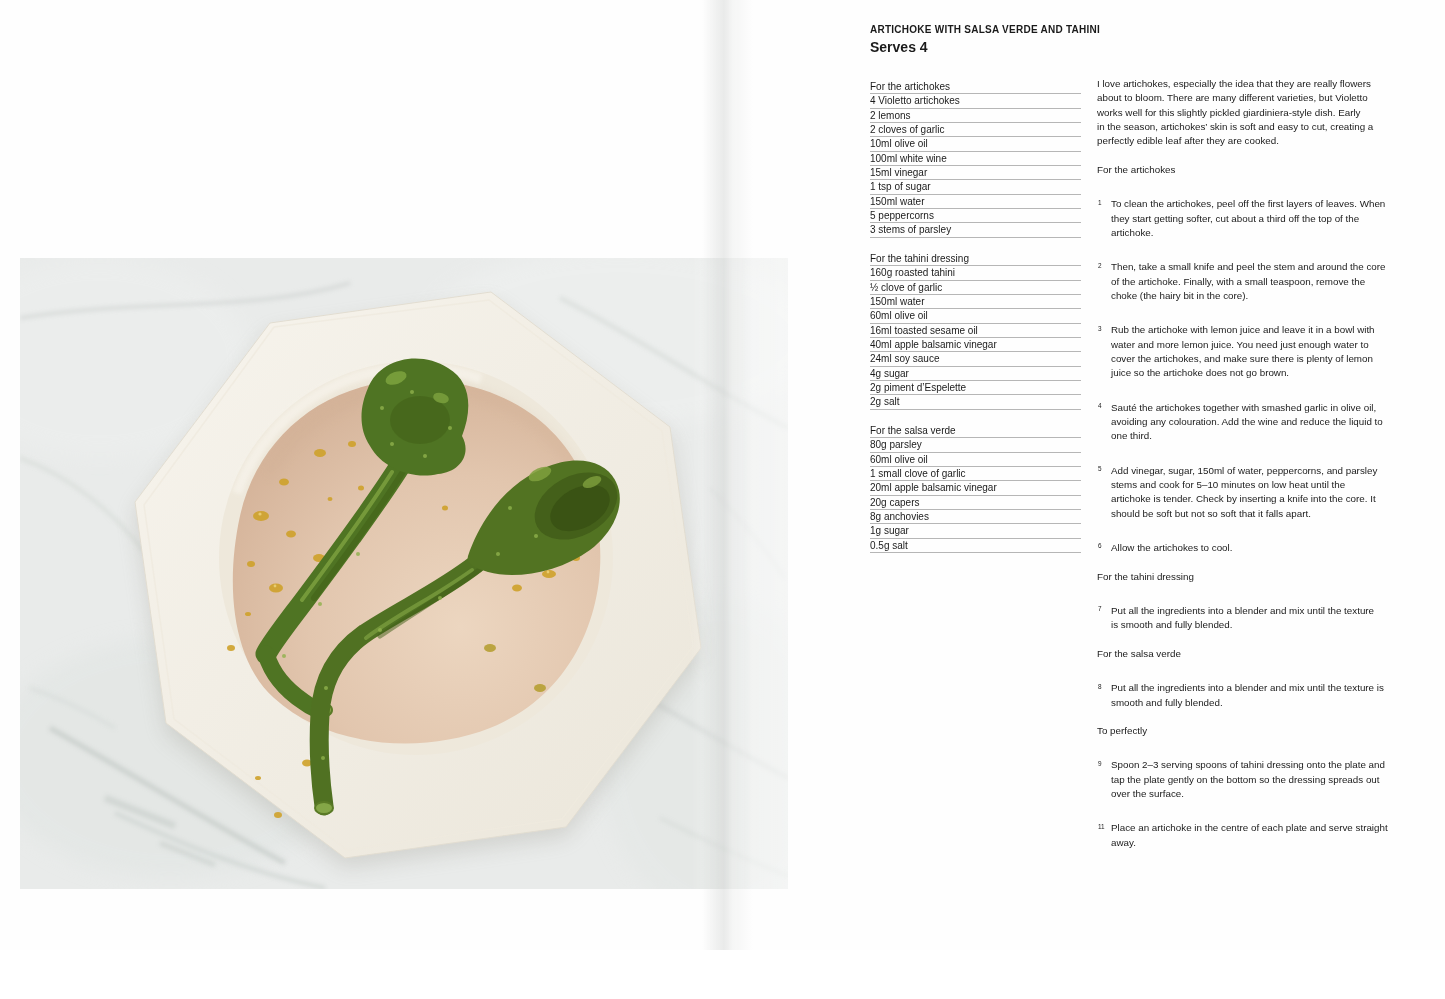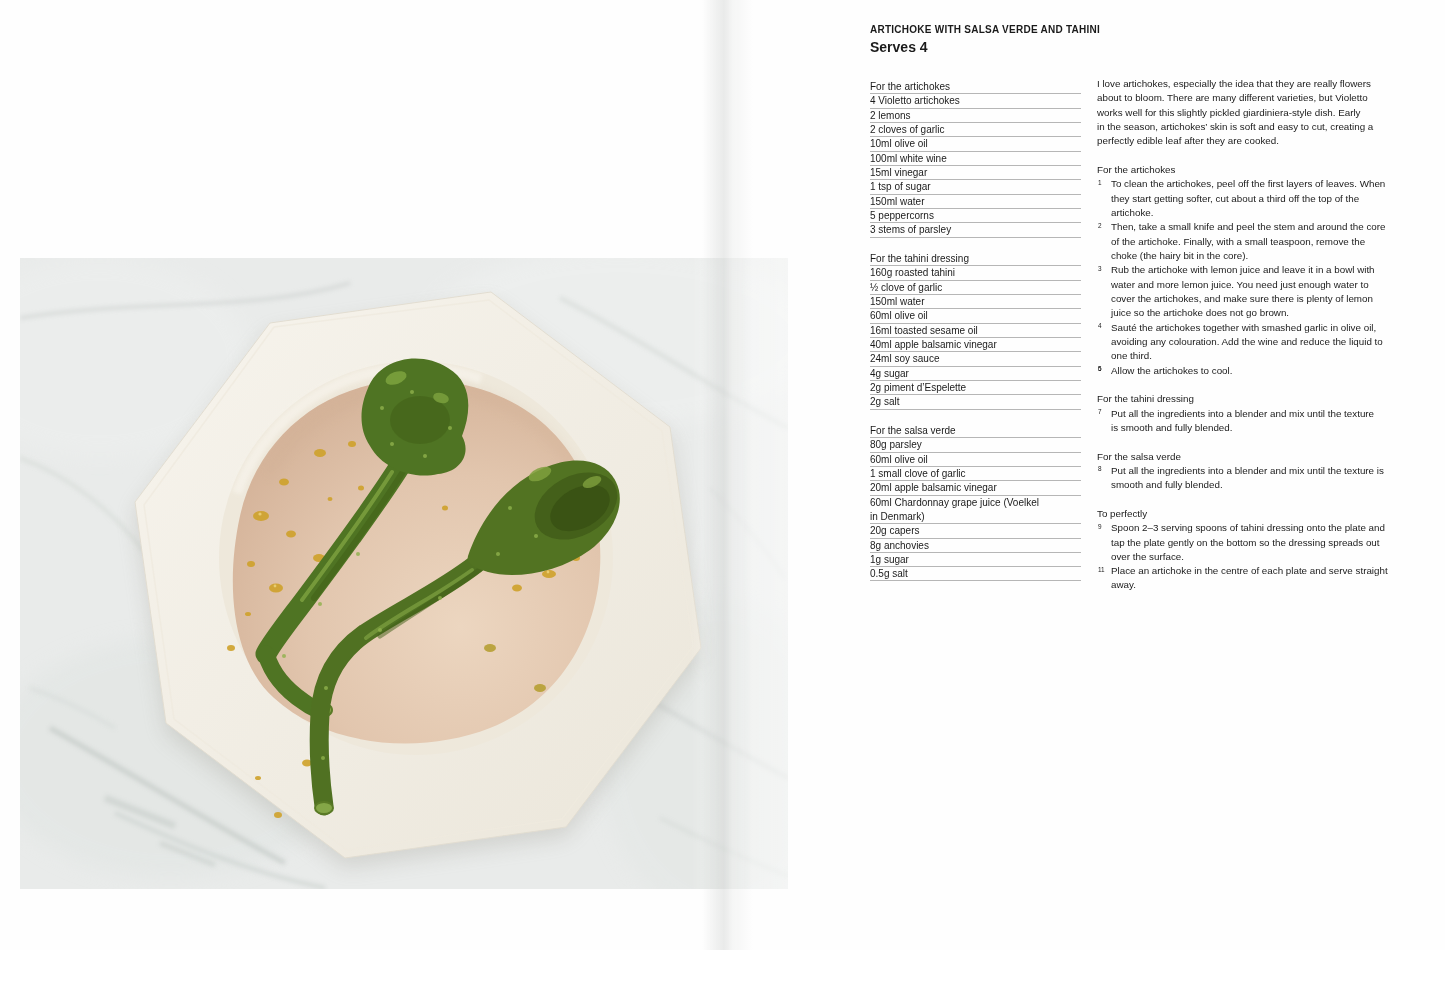--- a/index.html
+++ b/index.html
@@ -16,21 +16,21 @@
   .title{position:absolute;left:870px;top:24px;font-size:10px;font-weight:bold;letter-spacing:0.25px;}
   .serves{position:absolute;left:870px;top:39px;font-size:14px;font-weight:bold;}
   .ingredients{position:absolute;left:870px;top:80px;width:211px;font-size:10px;line-height:14.33px;}
   .ing-group{margin:0;}
   .ing-group + .ing-group{margin-top:14.33px;}
   .ing-row{white-space:pre-line;box-shadow:inset 0 -1px 0 #b6b6b6;}
   .method{position:absolute;left:1097px;top:77px;width:338px;font-size:9.8px;line-height:14.33px;}
   .intro{white-space:pre-line;}
   .m-section{margin-top:14.33px;}
   .m-header{}
-  .step{position:relative;padding-left:14px;white-space:pre-line;}
+  .step{position:relative;padding-left:14px;white-space:pre-line;margin-top:20px;}
   .step .num{position:absolute;left:1px;top:0.5px;font-size:6.4px;line-height:10px;}
   
   .footer-item{position:absolute;top:960px;font-size:9.6px;margin-left:12px;}
   .f-book{left:20px;}
   .f-chapter{left:135px;}
   .f-page-left{left:592px;}
   .f-section{left:870px;}
   .f-page-right{left:1322px;}
 </style>
 </head>
@@ -204,22 +204,20 @@
         <div class="ing-row">4g sugar</div>
         <div class="ing-row">2g piment d’Espelette</div>
         <div class="ing-row">2g salt</div>
       </div>
       <div class="ing-group">
         <div class="ing-row">For the salsa verde</div>
         <div class="ing-row">80g parsley</div>
         <div class="ing-row">60ml olive oil</div>
         <div class="ing-row">1 small clove of garlic</div>
         <div class="ing-row">20ml apple balsamic vinegar</div>
-        <div class="ing-row">60ml Chardonnay grape juice (Voelkel
-in Denmark)</div>
         <div class="ing-row">20g capers</div>
         <div class="ing-row">8g anchovies</div>
         <div class="ing-row">1g sugar</div>
         <div class="ing-row">0.5g salt</div>
       </div>
     </div>
 
   <div class="method">
     <div class="intro">I love artichokes, especially the idea that they are really flowers
 about to bloom. There are many different varieties, but Violetto
@@ -235,21 +233,24 @@
         <div class="step"><span class="num">2</span><span class="stext">Then, take a small knife and peel the stem and around the core
 of the artichoke. Finally, with a small teaspoon, remove the
 choke (the hairy bit in the core).</span></div>
         <div class="step"><span class="num">3</span><span class="stext">Rub the artichoke with lemon juice and leave it in a bowl with
 water and more lemon juice. You need just enough water to
 cover the artichokes, and make sure there is plenty of lemon
 juice so the artichoke does not go brown.</span></div>
         <div class="step"><span class="num">4</span><span class="stext">Sauté the artichokes together with smashed garlic in olive oil,
 avoiding any colouration. Add the wine and reduce the liquid to
 one third.</span></div>
-        <div class="step"><span class="num">5</span></div>
+        <div class="step"><span class="num">5</span><span class="stext">Add vinegar, sugar, 150ml of water, peppercorns, and parsley
+stems and cook for 5–10 minutes on low heat until the
+artichoke is tender. Check by inserting a knife into the core. It
+should be soft but not so soft that it falls apart.</span></div>
         <div class="step"><span class="num">6</span><span class="stext">Allow the artichokes to cool.</span></div>
       </div>
       <div class="m-section">
         <div class="m-header">For the tahini dressing</div>
         <div class="step"><span class="num">7</span><span class="stext">Put all the ingredients into a blender and mix until the texture
 is smooth and fully blended.</span></div>
       </div>
       <div class="m-section">
         <div class="m-header">For the salsa verde</div>
         <div class="step"><span class="num">8</span><span class="stext">Put all the ingredients into a blender and mix until the texture is

